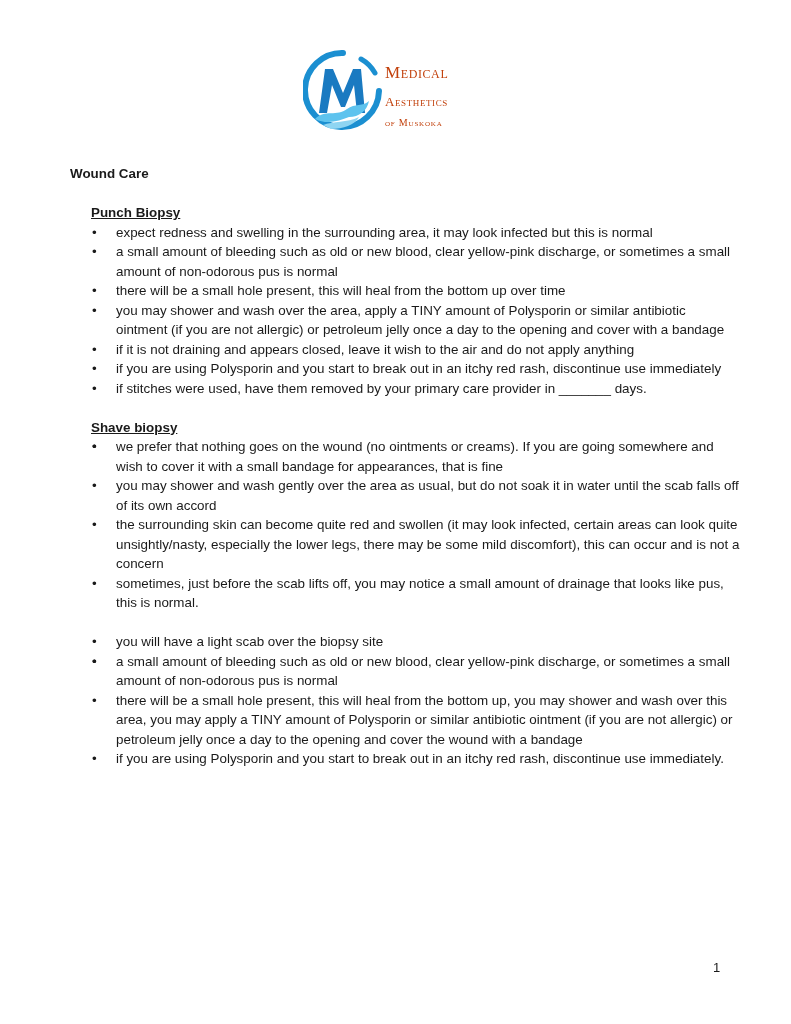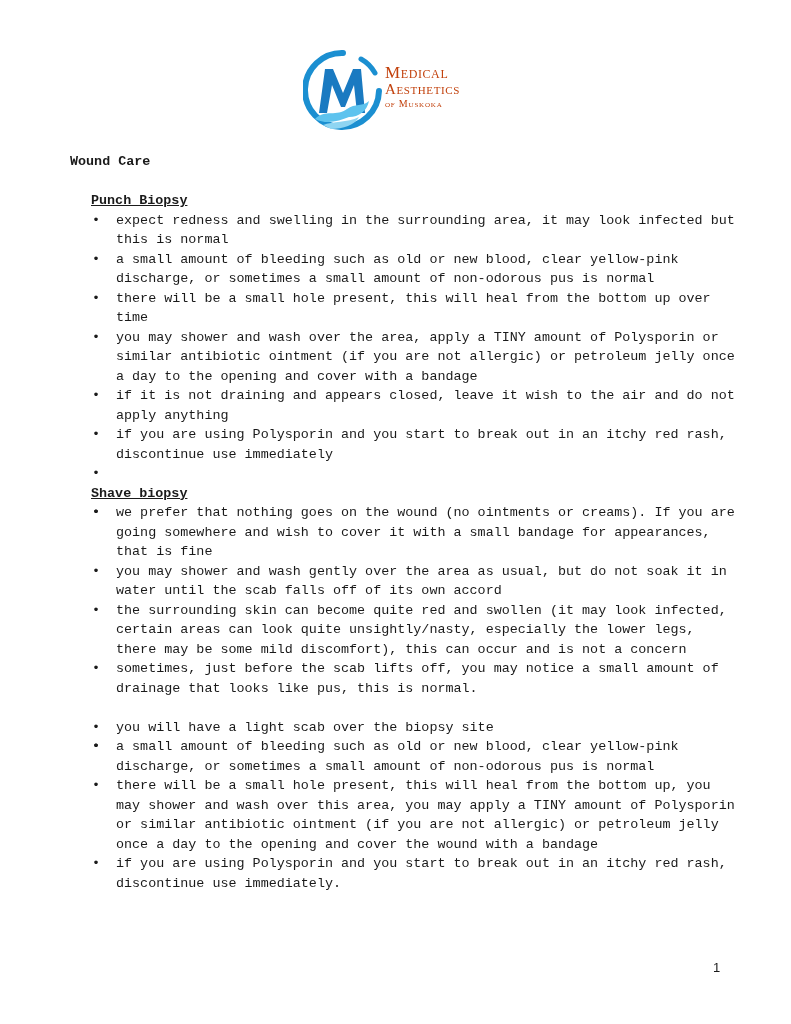--- a/index.html
+++ b/index.html
@@ -4,23 +4,23 @@
 <style>
   html, body { margin: 0; padding: 0; background: #ffffff; }
   body { width: 791px; height: 1024px; position: relative; overflow: hidden;
          font-family: "Liberation Sans", sans-serif; color: #1a1a1a; }
   .logo { position: absolute; left: 303px; top: 47px; width: 200px; height: 90px; }
   .logo svg { position: absolute; left: 0; top: 0; }
   .logo-text { position: absolute; left: 82px; top: 17px; font-family: "Liberation Serif", serif;
                color: #c2410c; line-height: 1; }
   .logo-line1, .logo-line2 { font-size: 16px; letter-spacing: 0.6px; font-variant: small-caps; display: block; }
   .logo-line1 { font-size: 17px; }
-  .logo-line2 { margin-top: 1px; font-size: 15px; }
-  .logo-line3 { font-size: 10px; letter-spacing: 0.8px; font-variant: small-caps; display: block; margin-top: 2px; }
-  .content { position: absolute; left: 70px; top: 152px; width: 670px; font-size: 13.4px; line-height: 19.5px; font-family: Liberation Mono, monospace; }
+  .logo-line2 { margin-top: 14px; font-size: 13px; }
+  .logo-line3 { font-size: 10px; letter-spacing: 0.8px; font-variant: small-caps; display: block; margin-top: 10px; }
+  .content { position: absolute; left: 70px; top: 164px; width: 670px; font-size: 13.4px; line-height: 19.5px; }
   .doc-title { font-weight: bold; margin: 0 0 19.5px 0; font-size: 13.4px; }
   .section-heading { font-weight: bold; text-decoration: underline; margin: 0; font-size: 13.4px; padding-left: 21px; }
   ul { margin: 0 0 19.5px 0; padding: 0; list-style: none; }
   li { position: relative; padding-left: 46px; }
   li .bullet { position: absolute; left: 22px; top: 0; }
   .page-number { position: absolute; left: 713px; top: 960px; font-size: 13px; }
 </style>
 </head>
 <body>
 
@@ -43,21 +43,21 @@
   <p class="doc-title">Wound Care</p>
 
   <p class="section-heading">Punch Biopsy</p>
   <ul>
     <li><span class="bullet">•</span><span>expect redness and swelling in the surrounding area, it may look infected but this is normal</span></li>
     <li><span class="bullet">•</span><span>a small amount of bleeding such as old or new blood, clear yellow-pink discharge, or sometimes a small amount of non-odorous pus is normal</span></li>
     <li><span class="bullet">•</span><span>there will be a small hole present, this will heal from the bottom up over time</span></li>
     <li><span class="bullet">•</span><span>you may shower and wash over the area, apply a TINY amount of Polysporin or similar antibiotic ointment (if you are not allergic) or petroleum jelly once a day to the opening and cover with a bandage</span></li>
     <li><span class="bullet">•</span><span>if it is not draining and appears closed, leave it wish to the air and do not apply anything</span></li>
     <li><span class="bullet">•</span><span>if you are using Polysporin and you start to break out in an itchy red rash, discontinue use immediately</span></li>
-    <li><span class="bullet">•</span></li>
+    <li><span class="bullet">•</span><span>if stitches were used, have them removed by your primary care provider in _______ days.</span></li>
   </ul>
 
   <p class="section-heading">Shave biopsy</p>
   <ul>
     <li><span class="bullet">•</span></li>
     <li><span class="bullet">•</span><span>we prefer that nothing goes on the wound (no ointments or creams). If you are going somewhere and wish to cover it with a small bandage for appearances, that is fine</span></li>
     <li><span class="bullet">•</span><span>you may shower and wash gently over the area as usual, but do not soak it in water until the scab falls off of its own accord</span></li>
     <li><span class="bullet">•</span><span>the surrounding skin can become quite red and swollen (it may look infected, certain areas can look quite unsightly/nasty, especially the lower legs, there may be some mild discomfort), this can occur and is not a concern</span></li>
     <li><span class="bullet">•</span><span>sometimes, just before the scab lifts off, you may notice a small amount of drainage that looks like pus, this is normal.</span></li>
   </ul>

